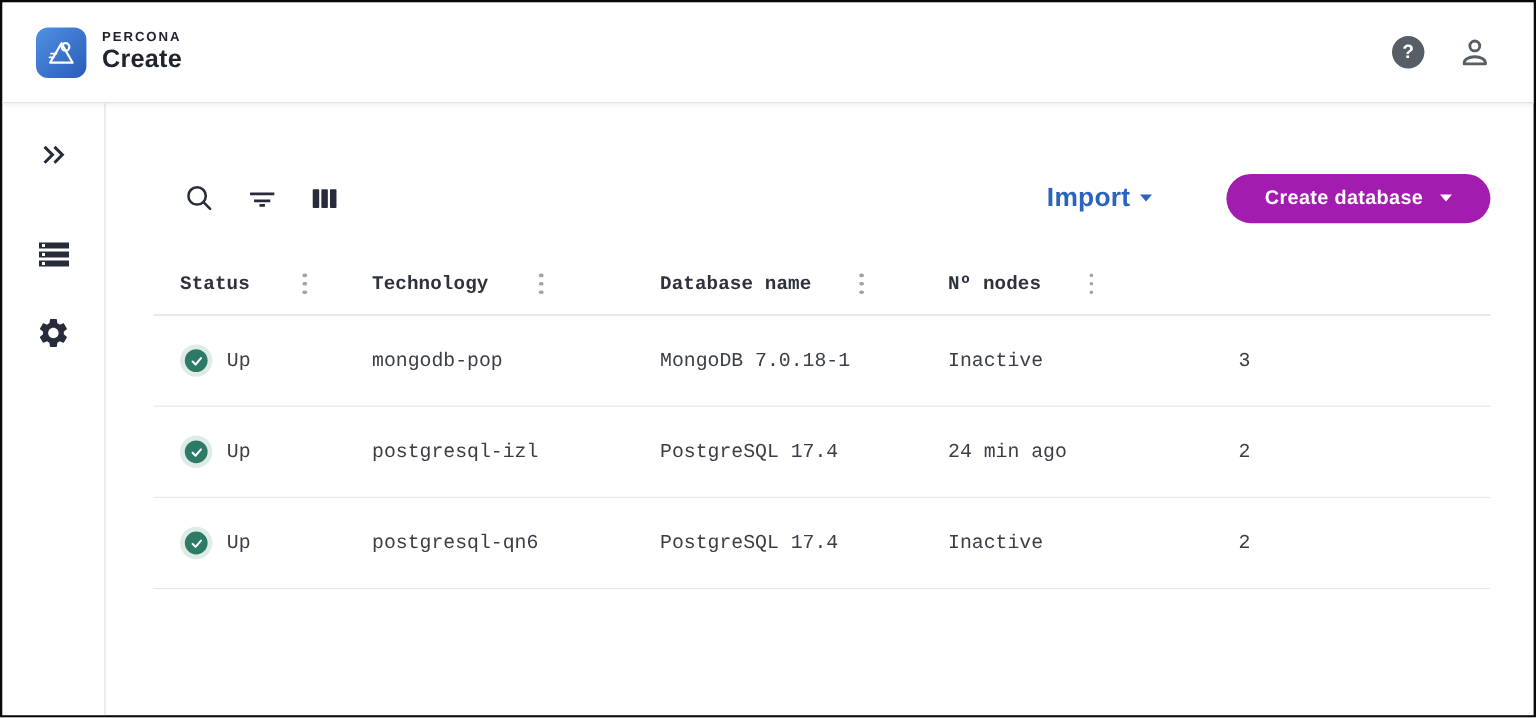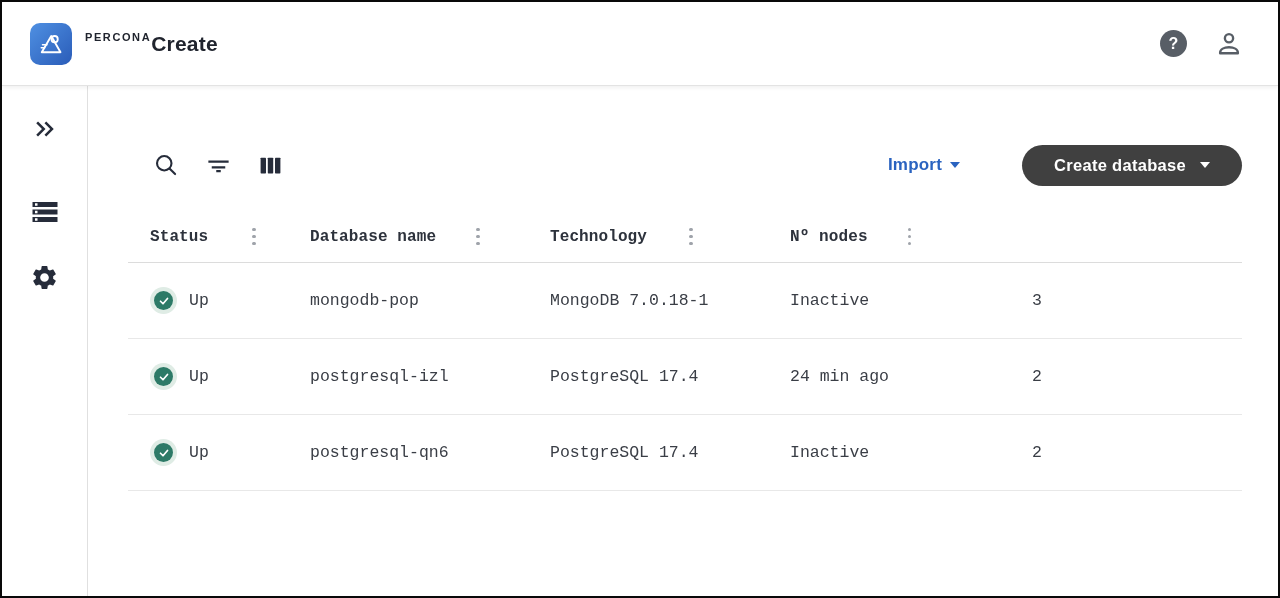--- a/index.html
+++ b/index.html
@@ -26,21 +26,21 @@
     border-bottom: 1px solid #e3e3e3;
     box-shadow: 0 2px 4px rgba(0,0,0,0.06);
     position: relative; z-index: 3;
   }
   .logo-box {
     width: 42px; height: 42px; border-radius: 10px;
     background: linear-gradient(135deg, #4f90e2 0%, #2a5cb8 100%);
     display: flex; align-items: center; justify-content: center;
     flex: 0 0 auto;
   }
-  .brand-text { margin-left: 13px; display: flex; flex-direction: row; }
+  .brand-text { margin-left: 13px; display: flex; flex-direction: column; }
   .brand-top {
     font-size: 11px; font-weight: 700; letter-spacing: 1.6px;
     color: #20242e;
   }
   .brand-bottom {
     font-size: 21px; font-weight: 700; color: #20242e; margin-top: 1px;
     letter-spacing: 0.2px;
   }
   .header-spacer { flex: 1; }
   .header-actions { display: flex; align-items: center; gap: 27px; }
@@ -69,37 +69,37 @@
 
   
   .toolbar {
     margin-top: 57px; height: 44px;
     display: flex; align-items: center;
   }
   .tool-icons { display: flex; align-items: center; gap: 25px; margin-left: 24px; }
   .tool-icon-btn { cursor: pointer; display: flex; }
   .import-btn {
     display: flex; align-items: center; gap: 8px;
-    color: #2a63c0; font-size: 17px; font-weight: 600;
+    color: #2a63c0; font-size: 22px; font-weight: 600;
     letter-spacing: 0.2px; cursor: pointer; background: none; border: none;
     font-family: "Liberation Sans", sans-serif;
     margin-right: 62px;
     text-align: center;
   }
   .caret {
     width: 0; height: 0;
     border-left: 5.5px solid transparent;
     border-right: 5.5px solid transparent;
     border-top: 6px solid currentColor;
     display: inline-block;
   }
   .create-btn {
     height: 41px; min-width: 220px;
     border: none; border-radius: 21px;
-    background: #404040; color: #ffffff;
+    background: #a21caf; color: #ffffff;
     font-family: "Liberation Sans", sans-serif;
     font-size: 16.5px; font-weight: 600; letter-spacing: 0.3px;
     display: flex; align-items: center; justify-content: center; gap: 14px;
     padding: 0 22px; cursor: pointer;
   }
 
   
   .db-table { margin-top: 24px; font-family: Liberation Mono, monospace; }
   .tr {
     display: grid;
@@ -241,30 +241,30 @@
 
         <div class="tr thead-row">
           <div class="th c-status">
             <span>Status</span>
             <span class="dots-btn">
                 <i></i>
                 <i></i>
                 <i></i>
               </span>
           </div>
+          <div class="th c-tech">
+            <span>Technology</span>
+            <span class="dots-btn">
+                <i></i>
+                <i></i>
+                <i></i>
+              </span>
+          </div>
           <div class="th c-name">
             <span>Database name</span>
-            <span class="dots-btn">
-                <i></i>
-                <i></i>
-                <i></i>
-              </span>
-          </div>
-          <div class="th c-tech">
-            <span>Technology</span>
             <span class="dots-btn">
                 <i></i>
                 <i></i>
                 <i></i>
               </span>
           </div>
           <div class="th c-nodes">
             <span>Nº nodes</span>
             <span class="dots-btn">
                 <i></i>

